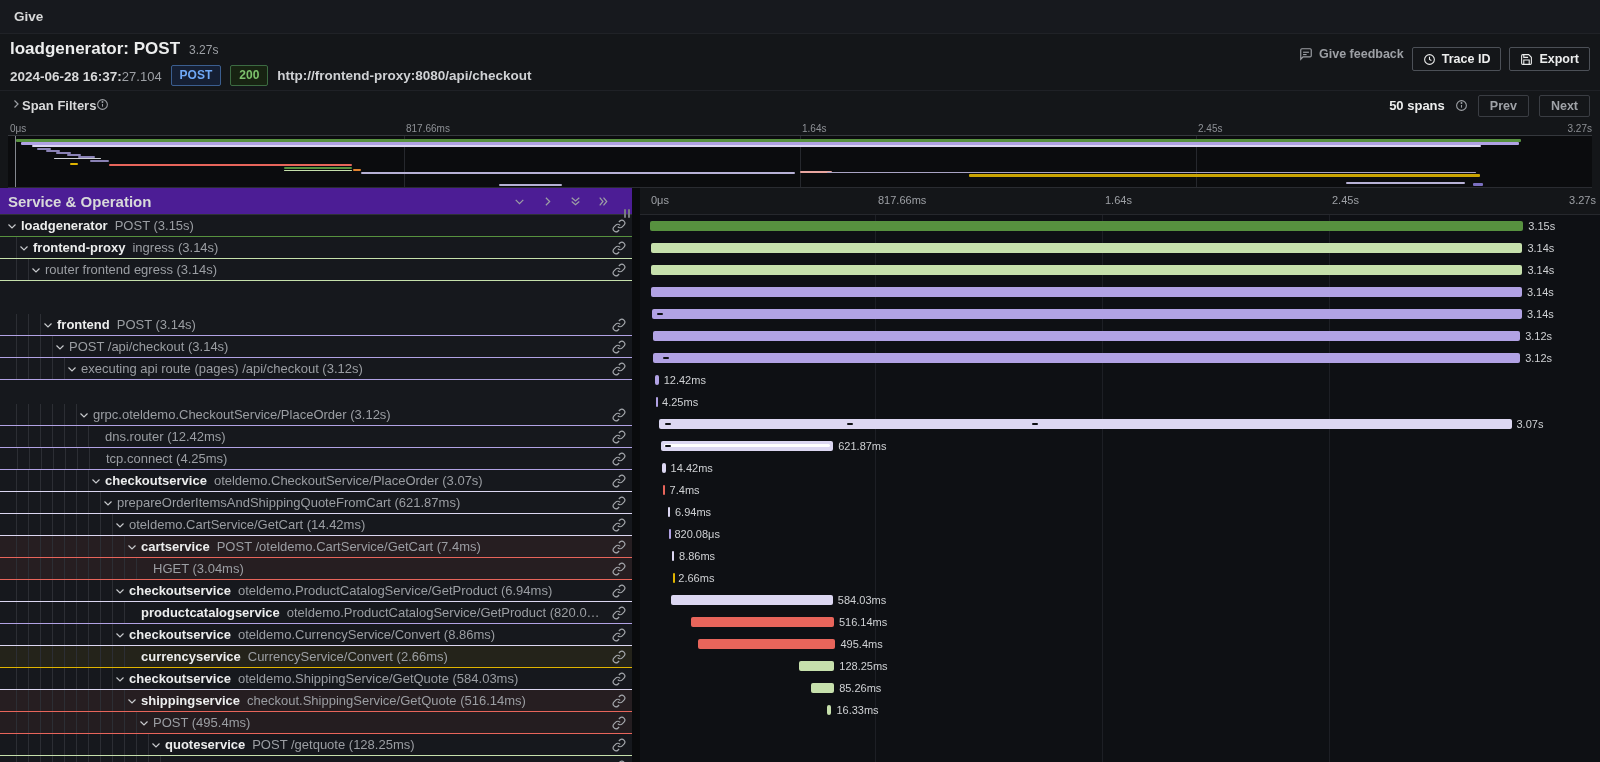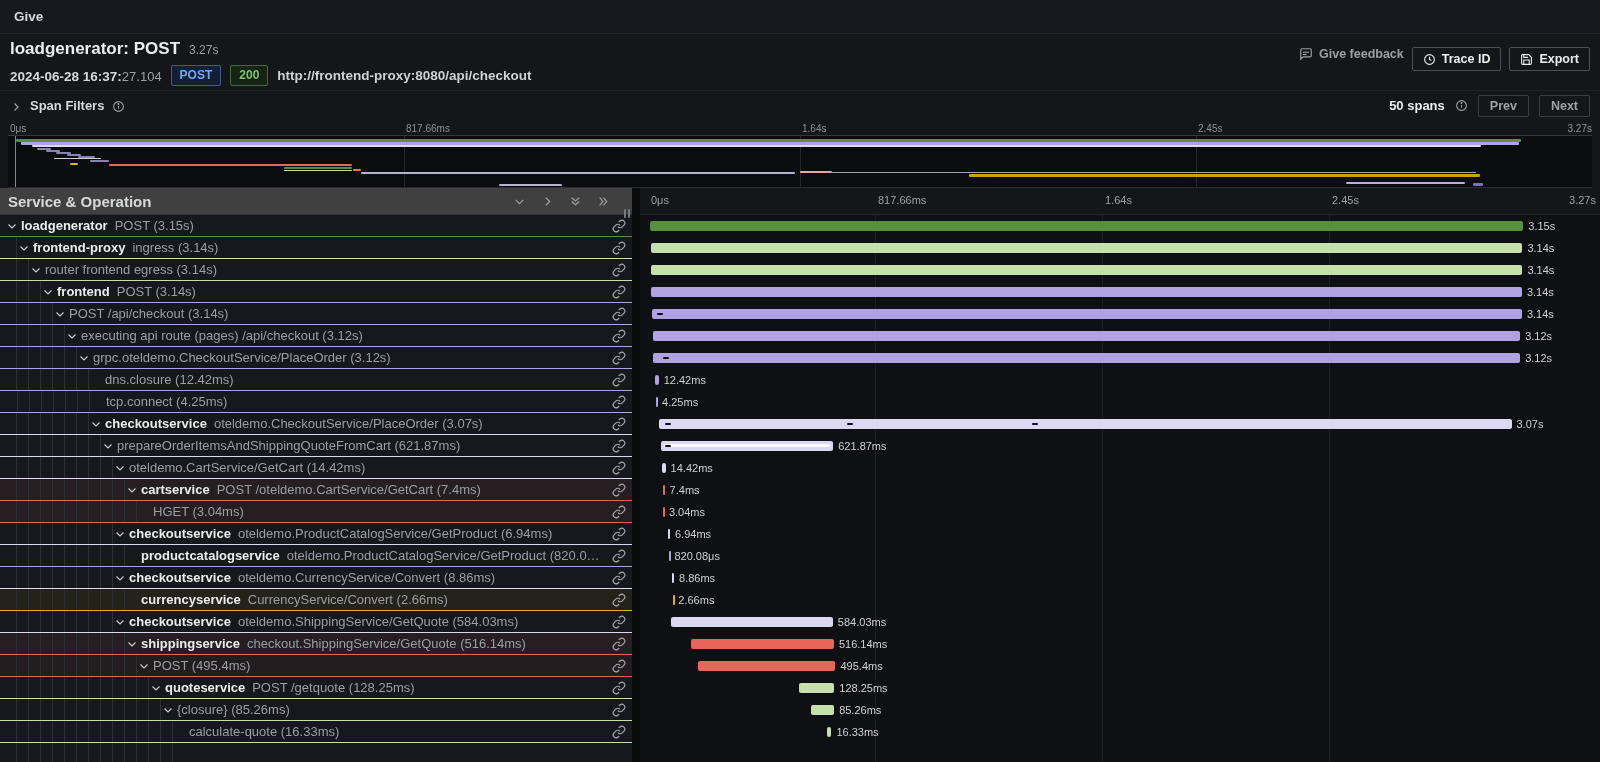--- a/index.html
+++ b/index.html
@@ -28,21 +28,21 @@
   .badge.status { color:#7cc16c; border:1px solid #3c6b42; background:#172312; }
   .url { font-size:13.5px; font-weight:600; color:#cfd1d4; }
   .th-right { display:flex; align-items:flex-start; gap:8px; padding-top:8px; }
   .feedback { display:flex; align-items:center; gap:6px; color:#9da0a5; font-size:12.5px; font-weight:600; cursor:pointer; }
   .btn { display:flex; align-items:center; gap:6px; background:transparent; border:1px solid #4c5057; border-radius:2px;
     color:#eceded; font-weight:700; font-size:12.5px; padding:4px 10px; font-family:inherit; cursor:pointer; }
 
   
   .filters { height:30px; flex:none; display:flex; align-items:center; justify-content:space-between;
     background:#141619; border-top:1px solid #1f2126; padding:0 10px; }
-  .f-left { display:flex; align-items:flex-end; gap:8px; }
+  .f-left { display:flex; align-items:flex-start; gap:0; }
   .f-left .flabel { font-size:13px; font-weight:700; color:#d8d9da; }
   .f-right { display:flex; align-items:center; gap:10px; }
   .spancount { font-size:13px; font-weight:700; color:#eceded; }
   .btn-sm { background:transparent; border:1px solid #3a3d43; border-radius:2px; color:#9fa2a7;
     font-size:12.5px; font-weight:600; padding:3px 11px; font-family:inherit; cursor:pointer; }
   .icn { color:#9da0a5; }
 
   
   .minimap { flex:none; background:#141619; }
   .mm-ruler { height:15px; margin:0 8px; position:relative; font-size:10px; color:#8e9196; }
@@ -50,21 +50,21 @@
   .mm-canvas { position:relative; height:53px; margin:0 8px; background:#0b0c0e;
     border-top:1px solid #35383d; border-bottom:1px solid #2a2c31; overflow:hidden; }
   .mm-grid { position:absolute; top:0; bottom:0; width:1px; background:#26282d; }
   .mm-scrub { position:absolute; top:0; bottom:0; width:1px; background:#84888f; }
   .mmbar { position:absolute; border-radius:1px; }
 
   
   .grid { flex:1; display:flex; overflow:hidden; }
   .left { width:632px; flex:none; background:#16181d; display:flex; flex-direction:column; overflow:hidden; }
   .left-head { height:27px; flex:none; display:flex; align-items:center; padding:0 8px;
-    border-bottom:1px solid #2e3136; background:#404040; position:relative; }
+    border-bottom:1px solid #2e3136; background:#4c1d95; position:relative; }
   .left-head .lh-title { font-size:15px; font-weight:700; color:#d8d9da; }
   .head-icons { margin-left:auto; display:flex; align-items:center; gap:15px; color:#9da0a5; padding-right:14px; }
   .head-icons span { cursor:pointer; }
   .grip { position:absolute; right:2px; bottom:-4px; display:flex; gap:2px; z-index:3; }
   .grip i { display:block; width:2px; height:9px; background:#787c82; border-radius:1px; }
 
   .sep { width:8px; flex:none; background:#0a0b0d; }
 
   .timeline { flex:1; display:flex; flex-direction:column; background:#0e1014; overflow:hidden; }
   .tl-head { height:27px; flex:none; position:relative; background:#141619; border-bottom:1px solid #26282d;
@@ -285,21 +285,21 @@
             </svg>
           </span>
           <span class="op">router frontend egress (3.14s)</span>
           <span class="lnk">
             <svg width="14" height="14" viewBox="0 0 24 24" fill="none" stroke="currentColor" stroke-width="2">
               <path d="M10 13a5 5 0 0 0 7.54.54l3-3a5 5 0 0 0-7.07-7.07l-1.72 1.71"></path>
               <path d="M14 11a5 5 0 0 0-7.54-.54l-3 3a5 5 0 0 0 7.07 7.07l1.71-1.71"></path>
             </svg>
           </span>
         </div>
-        <div class="lrow" style="border-bottom-color: rgb(177, 162, 228);">
+        <div class="lrow" style="border-bottom-color: rgb(177, 162, 228); margin-top: 33px;">
           <div class="guides" style="width: 36px;"></div>
           <span class="chev">
             <svg width="12" height="12" viewBox="0 0 24 24" fill="none" stroke="currentColor" stroke-width="2.4">
               <polyline points="5 9 12 16 19 9"></polyline>
             </svg>
           </span>
           <span class="svc">frontend</span>
           <span class="op">POST (3.14s)</span>
           <span class="lnk">
             <svg width="14" height="14" viewBox="0 0 24 24" fill="none" stroke="currentColor" stroke-width="2">
@@ -331,21 +331,21 @@
             </svg>
           </span>
           <span class="op">executing api route (pages) /api/checkout (3.12s)</span>
           <span class="lnk">
             <svg width="14" height="14" viewBox="0 0 24 24" fill="none" stroke="currentColor" stroke-width="2">
               <path d="M10 13a5 5 0 0 0 7.54.54l3-3a5 5 0 0 0-7.07-7.07l-1.72 1.71"></path>
               <path d="M14 11a5 5 0 0 0-7.54-.54l-3 3a5 5 0 0 0 7.07 7.07l1.71-1.71"></path>
             </svg>
           </span>
         </div>
-        <div class="lrow" style="border-bottom-color: rgb(177, 162, 228);">
+        <div class="lrow" style="border-bottom-color: rgb(177, 162, 228); margin-top: 24px;">
           <div class="guides" style="width: 72px;"></div>
           <span class="chev">
             <svg width="12" height="12" viewBox="0 0 24 24" fill="none" stroke="currentColor" stroke-width="2.4">
               <polyline points="5 9 12 16 19 9"></polyline>
             </svg>
           </span>
           <span class="op">grpc.oteldemo.CheckoutService/PlaceOrder (3.12s)</span>
           <span class="lnk">
             <svg width="14" height="14" viewBox="0 0 24 24" fill="none" stroke="currentColor" stroke-width="2">
               <path d="M10 13a5 5 0 0 0 7.54.54l3-3a5 5 0 0 0-7.07-7.07l-1.72 1.71"></path>
@@ -353,21 +353,21 @@
             </svg>
           </span>
         </div>
         <div class="lrow" style="border-bottom-color: rgb(177, 162, 228);">
           <div class="guides" style="width: 84px;"></div>
           <span class="chev" style="visibility: hidden;">
             <svg width="12" height="12" viewBox="0 0 24 24" fill="none" stroke="currentColor" stroke-width="2.4">
               <polyline points="5 9 12 16 19 9"></polyline>
             </svg>
           </span>
-          <span class="op">dns.closure (12.42ms)</span>
+          <span class="op">dns.router (12.42ms)</span>
           <span class="lnk">
             <svg width="14" height="14" viewBox="0 0 24 24" fill="none" stroke="currentColor" stroke-width="2">
               <path d="M10 13a5 5 0 0 0 7.54.54l3-3a5 5 0 0 0-7.07-7.07l-1.72 1.71"></path>
               <path d="M14 11a5 5 0 0 0-7.54-.54l-3 3a5 5 0 0 0 7.07 7.07l1.71-1.71"></path>
             </svg>
           </span>
         </div>
         <div class="lrow" style="border-bottom-color: rgb(177, 162, 228); padding-left: 7px;">
           <div class="guides" style="width: 84px;"></div>
           <span class="chev" style="visibility: hidden;">
@@ -716,26 +716,20 @@
           </div>
         </div>
         <div class="trow">
           <div class="track">
             <div class="bar" style="left: 1.6%; width: 0.23%; background: rgb(232, 101, 91);"></div>
             <span class="blabel" style="left: calc(1.83% + 5px);">7.4ms</span>
           </div>
         </div>
         <div class="trow">
           <div class="track">
-            <div class="bar" style="left: 1.65%; width: 0.1%; background: rgb(232, 101, 91);"></div>
-            <span class="blabel" style="left: calc(1.75% + 5px);">3.04ms</span>
-          </div>
-        </div>
-        <div class="trow">
-          <div class="track">
             <div class="bar" style="left: 2.2%; width: 0.22%; background: rgb(220, 215, 242);"></div>
             <span class="blabel" style="left: calc(2.42% + 5px);">6.94ms</span>
           </div>
         </div>
         <div class="trow">
           <div class="track">
             <div class="bar" style="left: 2.3%; width: 0.06%; background: rgb(177, 162, 228);"></div>
             <span class="blabel" style="left: calc(2.36% + 5px);">820.08μs</span>
           </div>
         </div>

